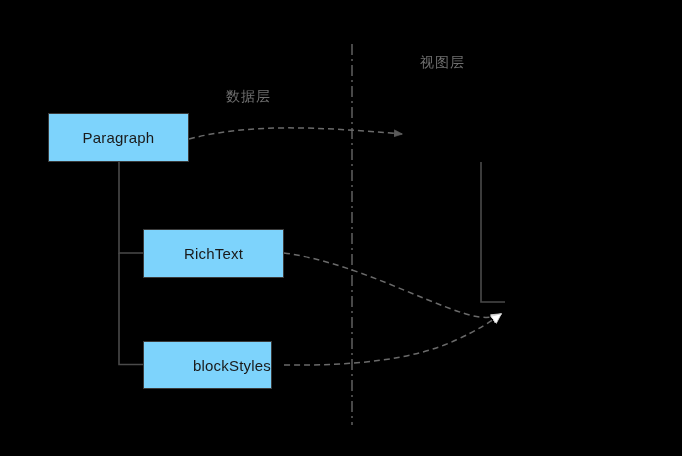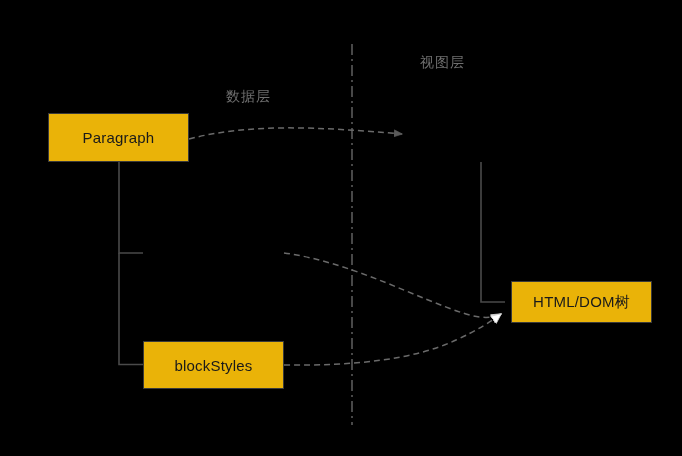--- a/index.html
+++ b/index.html
@@ -18,42 +18,42 @@
   #svg-layer {
     position: absolute;
     left: 0;
     top: 0;
     width: 682px;
     height: 456px;
     pointer-events: none;
   }
   .node-box {
     position: absolute;
-    background: #eab308;
+    background: #7dd3fc;
     border: 1.6px solid #3a3a3a;
     box-sizing: border-box;
     display: flex;
     align-items: center;
     justify-content: center;
     color: #1a1a1a;
     font-size: 15px;
     letter-spacing: 0.2px;
     white-space: nowrap;
   }
   .layer-label {
     position: absolute;
     color: #6f6f6f;
     font-size: 14px;
     white-space: nowrap;
     letter-spacing: 1px;
   }
   #node-paragraph      { left: 48px;  top: 113px; width: 141px; height: 49px; }
   #node-paragraphview  { left: 411px; top: 113px; width: 141px; height: 49px; }
   #node-richtext       { left: 143px; top: 229px; width: 141px; height: 49px; }
-  #node-blockstyles    { left: 143px; top: 341px; width: 141px; height: 48px; }
+  #node-blockstyles    { left: 143px; top: 341px; width: 129px; height: 48px; justify-content: flex-end; }
   #node-htmldom        { left: 511px; top: 281px; width: 141px; height: 42px; }
   #label-data-layer    { left: 226px; top: 46px; margin-top: 42px; }
   #label-view-layer    { left: 420px; top: 54px; font-family: Liberation Mono, monospace; }
 </style>
 </head>
 <body>
 
 <div id="canvas">
 
   <svg id="svg-layer" width="682" height="456" viewBox="0 0 682 456">
@@ -80,23 +80,23 @@
     <path d="M284,365 C352,366 414,360 456,340 C478,330 492,321 501,314" fill="none" stroke="#6a6a6a" stroke-width="1.5" stroke-dasharray="6 4" marker-end="url(#arrow-hollow)"></path>
   </svg>
 
   <div class="layer-label" id="label-data-layer">数据层</div>
   <div class="layer-label" id="label-view-layer">视图层</div>
 
   <div class="node-box" id="node-paragraph">
     <span>Paragraph</span>
   </div>
 
+  <div class="node-box" id="node-richtext">
+    <span>RichText</span>
+  </div>
 
   <div class="node-box" id="node-blockstyles">
     <span>blockStyles</span>
   </div>
 
 
-  <div class="node-box" id="node-htmldom">
-    <span>HTML/DOM树</span>
-  </div>
 
 </div>
 
 </body></html>

